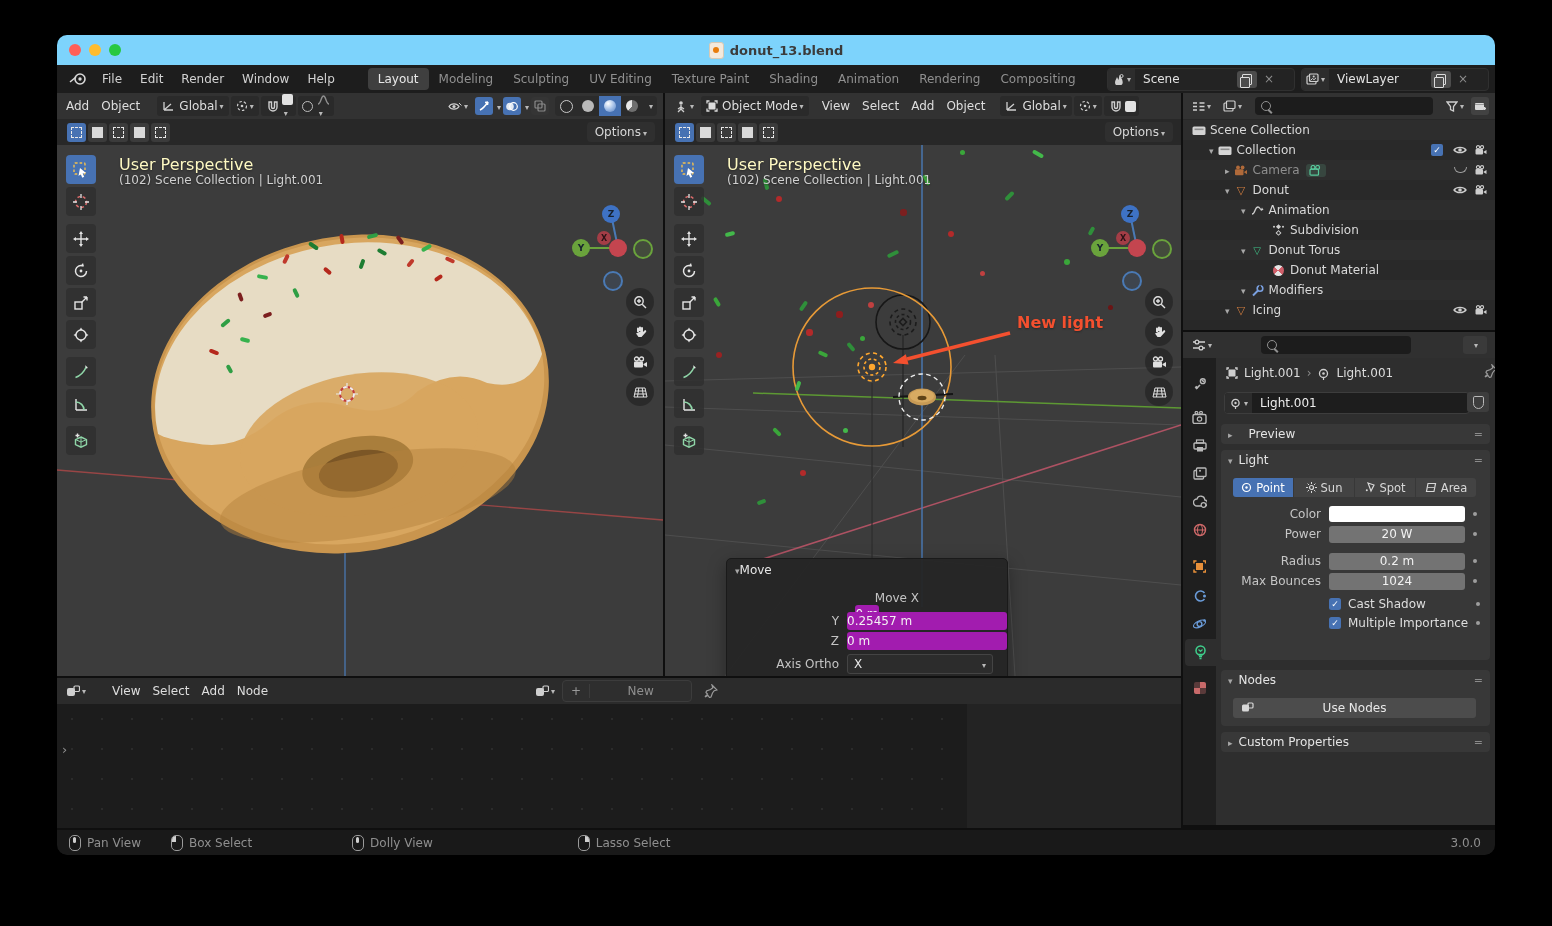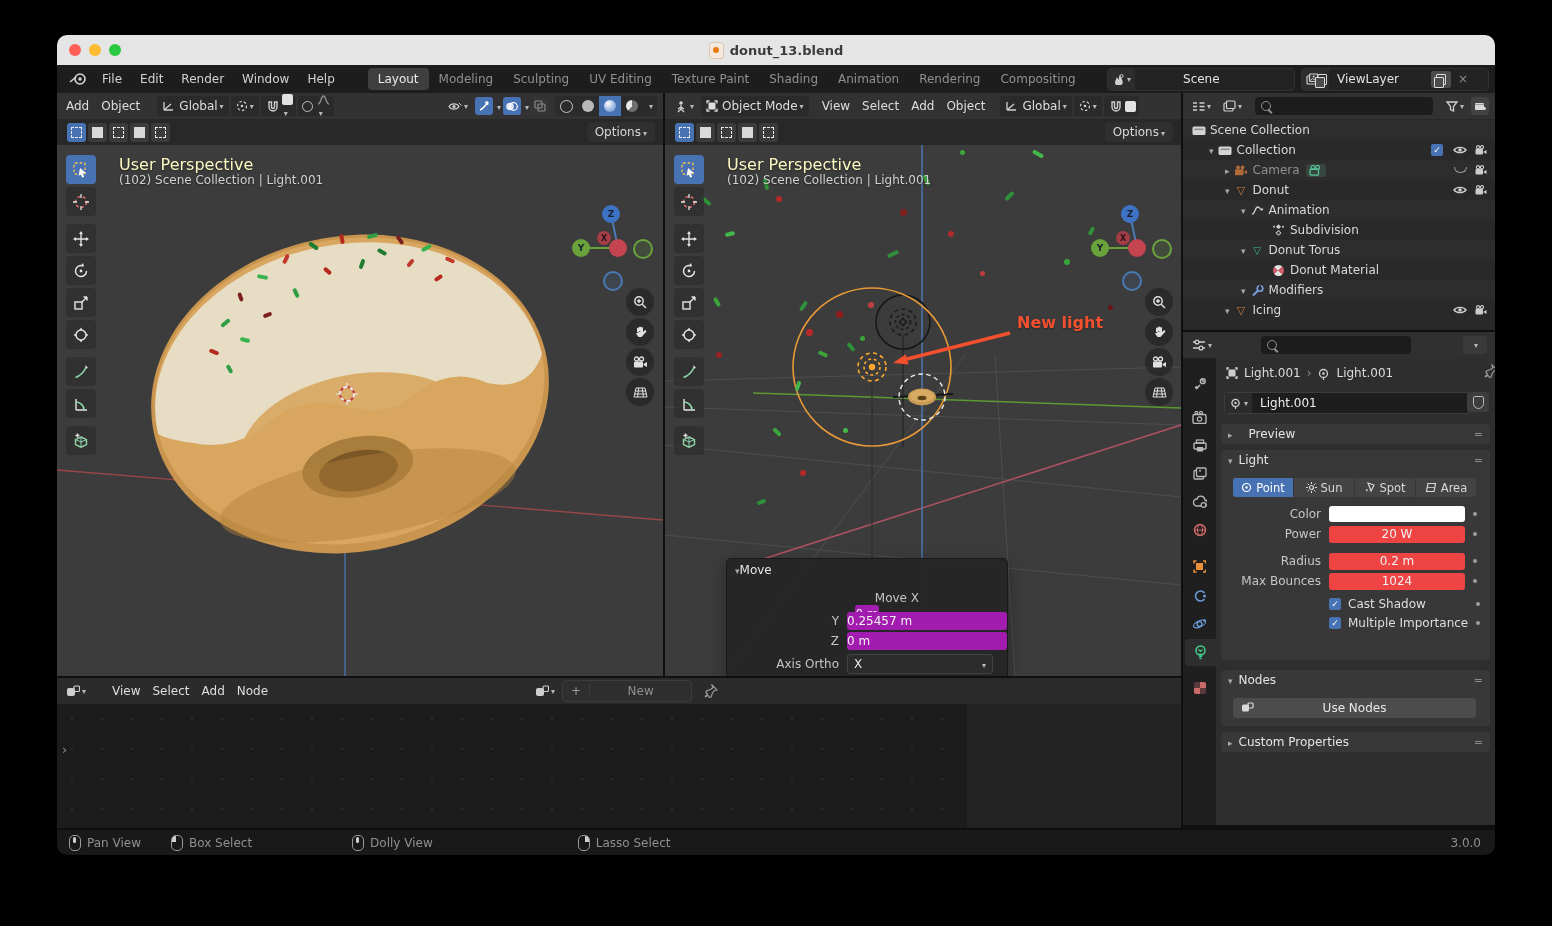--- a/index.html
+++ b/index.html
@@ -5,21 +5,21 @@
   html,body{margin:0;padding:0;background:#000;}
   body{width:1552px;height:926px;position:relative;overflow:hidden;
        font-family:"DejaVu Sans",sans-serif;font-size:12px;color:#d5d5d5;
        -webkit-font-smoothing:antialiased;}
   .abs{position:absolute;}
   .flex{display:flex;align-items:center;}
   .win{position:absolute;left:57px;top:35px;width:1438px;height:820px;
        background:#0f0f0f;border-radius:10px;overflow:hidden;
        box-shadow:0 25px 60px rgba(0,0,0,.7);}
   
-  .titlebar{position:absolute;left:0;top:0;width:100%;height:30px;background:#e5e5e5;
+  .titlebar{position:absolute;left:0;top:0;width:100%;height:30px;background:#7dd3fc;
             border-bottom:3px solid #1d4ed8;display:flex;align-items:center;justify-content:center;}
   .tl{width:12px;height:12px;border-radius:50%;margin-right:8px;}
   .tl-red{background:#ff5f57;} .tl-yel{background:#febc2e;} .tl-grn{background:#28c840;}
   .title-txt{color:#3b3b3b;font-weight:bold;font-size:13px;}
   .blendfile-ico{width:13px;height:15px;border-radius:3px;background:#f4e9dc;border:1px solid #d8c9b4;
                  display:inline-block;margin-right:6px;position:relative;}
   .blendfile-ico::after{content:"";position:absolute;left:3px;top:4px;width:6px;height:6px;border-radius:50%;background:#e87d0d;}
   
   .topbar{position:absolute;left:0;top:30px;width:100%;height:28px;background:#1d1d1d;display:flex;align-items:center;}
   .menu{padding:0 9px;color:#d2d2d2;cursor:default;}
@@ -100,21 +100,21 @@
   .props .edhead{background:#303030;}
   .ptabs{position:absolute;left:0;top:26px;width:33px;height:467px;background:#1f1f1f;}
   .ptab{position:absolute;left:0;width:33px;height:27px;display:flex;align-items:center;justify-content:center;}
   .ptab.on{background:#2e2e2e;border-radius:4px 0 0 4px;left:2px;width:31px;}
   .pmain{position:absolute;left:33px;top:26px;width:279px;height:467px;}
   .ppanel{background:#383838;border-radius:4px;position:absolute;left:5px;right:5px;}
   .phead{display:flex;align-items:center;height:20px;padding:0 7px;color:#e4e4e4;}
   .eq{margin-left:auto;color:#8b8b8b;font-size:11px;}
   .prow{position:absolute;height:18px;display:flex;align-items:center;width:100%;}
   .plab{width:100px;text-align:right;color:#c6c6c6;padding-right:8px;white-space:nowrap;}
-  .pfield{background:#ef4444;border-radius:3px;color:#f2f2f2;text-align:center;height:17px;line-height:17px;width:136px;}
+  .pfield{background:#737373;border-radius:3px;color:#f2f2f2;text-align:center;height:17px;line-height:17px;width:136px;}
   .adot{width:4px;height:4px;border-radius:50%;background:#9d9d9d;margin-left:8px;}
   .ltype{display:flex;position:absolute;left:12px;right:14px;height:19px;}
   .ltype .lt{flex:1;background:#434343;display:flex;align-items:center;justify-content:center;gap:4px;color:#d8d8d8;margin-right:1px;font-size:11.5px;}
   .ltype .lt:first-child{border-radius:3px 0 0 3px;} .ltype .lt:last-child{border-radius:0 3px 3px 0;margin-right:0;}
   .ltype .lt.on{background:#4772b3;color:#fff;}
   .swatch{width:136px;height:16px;background:#fff;border-radius:3px;}
   .namefield{position:absolute;left:8px;top:0;height:20px;display:flex;align-items:center;background:#1d1d1d;border:1px solid #3d3d3d;border-radius:4px;width:244px;}
   .shieldbtn{position:absolute;right:6px;top:0;width:22px;height:20px;background:#3d3d3d;border-radius:3px;display:flex;align-items:center;justify-content:center;}
   .shield{width:9px;height:11px;border:1.4px solid #b9b9b9;border-radius:2px 2px 6px 6px;}
   .bigbtn{position:absolute;left:12px;right:14px;height:20px;background:#4c4c4c;border-radius:3px;display:flex;align-items:center;justify-content:center;color:#e8e8e8;}
@@ -168,21 +168,21 @@
       <span class="tab">Sculpting</span>
       <span class="tab">UV Editing</span>
       <span class="tab">Texture Paint</span>
       <span class="tab">Shading</span>
       <span class="tab">Animation</span>
       <span class="tab">Rendering</span>
       <span class="tab">Compositing</span>
       <span class="tab">Geometry Nodes</span>
 
     </div>
-    <div class="idsel" style="margin-left:auto;width:186px;gap:40px;">
+    <div class="idsel" style="margin-left:auto;width:186px;">
       <span class="ico-seg chev">
         <svg width="13" height="12" viewBox="0 0 13 12">
             <path d="M3 10c0-3 1.5-4 2-6l1.5 3 1-5c1.5 3 3 4 3 6a3.6 3.6 0 0 1-7.5 2z" fill="#cfcfcf"></path>
             <circle cx="9.6" cy="3" r="1.5" fill="none" stroke="#cfcfcf"></circle>
           </svg>
       </span>
       <span class="lbl">Scene</span>
       <span class="copy-btn">
           <span class="copy-gl"></span>
         </span>

